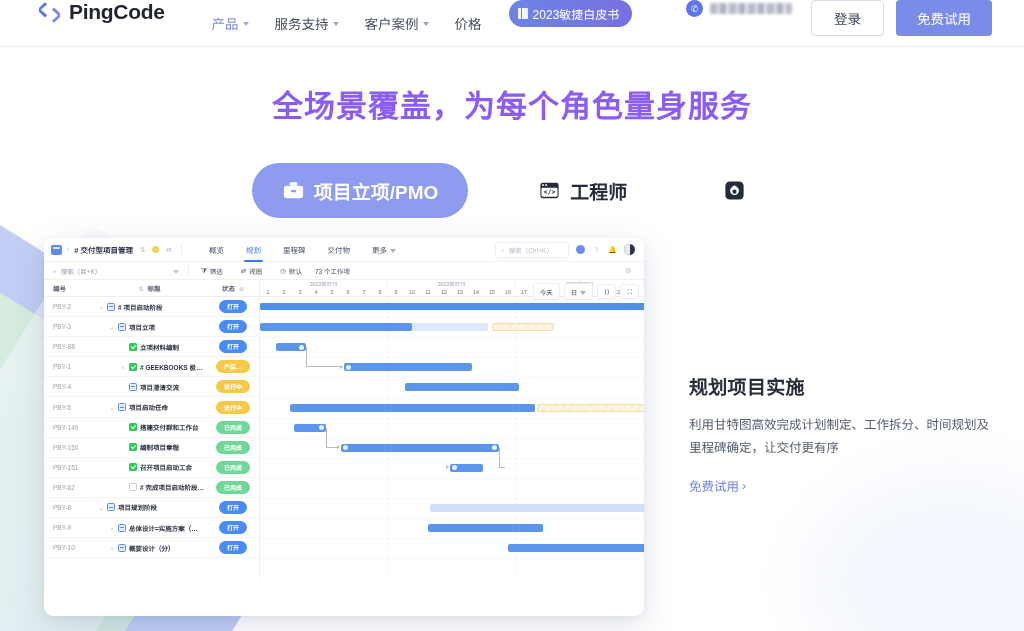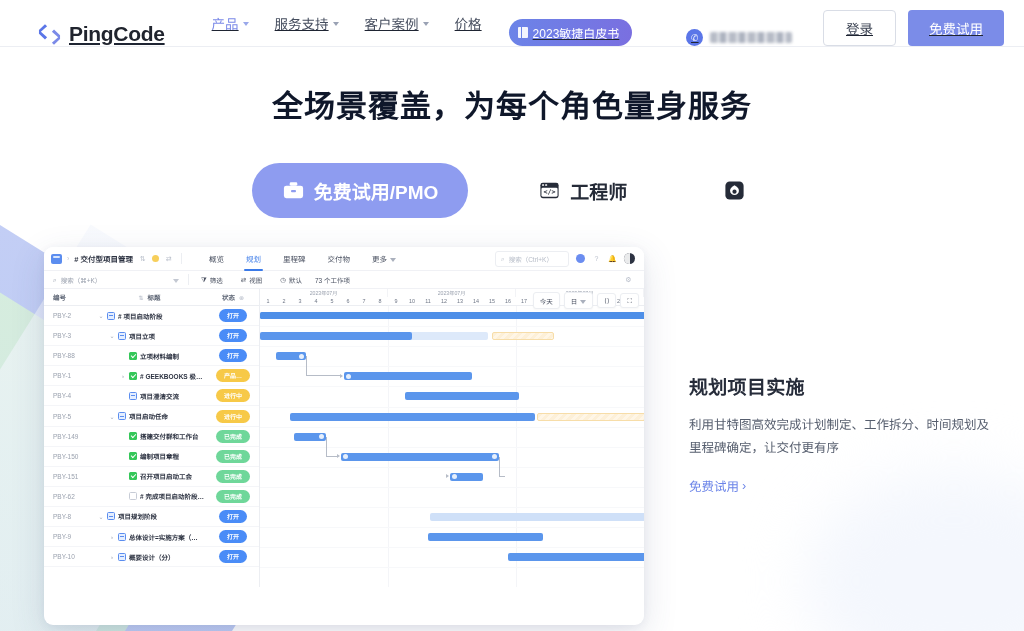--- a/index.html
+++ b/index.html
@@ -12,23 +12,22 @@
     color: #1f2533;
   }
   .page { position: relative; width: 1024px; height: 631px; overflow: hidden; }
 
   
   .topnav {
     position: relative; z-index: 40;
     height: 47px; width: 100%;
     background: #ffffff;
     border-bottom: 1px solid #eceef3;
-    display: flex; align-items: flex-end;
-    padding: 0 20px 0 38px;
-    text-decoration: underline;
+    display: flex; align-items: flex-start;
+    padding: 0 32px 0 38px;
   }
   .brand { display: flex; align-items: center; gap: 8px; margin-right: 34px; }
   .brand-mark { width: 23px; height: 23px; display: block; }
   .brand-name { font-size: 21px; font-weight: 700; letter-spacing: -0.3px; color: #20242e; }
   .nav-items { display: flex; align-items: center; gap: 0; }
   .nav-item {
     display: flex; align-items: center; gap: 4px;
     font-size: 13.5px; color: #454d5e; padding: 0 13px; height: 46px;
     cursor: pointer; white-space: nowrap;
   }
@@ -68,21 +67,21 @@
   .btn-trial {
     border: none; background: #7b8ce8; color: #fff;
     font-size: 13.5px; border-radius: 4px; padding: 8px 21px; cursor: pointer;
     font-family: inherit;
   }
 
   
   .hero { position: relative; z-index: 20; text-align: center; }
   .hero h1 {
     font-size: 31px; font-weight: 700; letter-spacing: 1px;
-    color: #0f172a; margin-top: 34px;
+    color: #8b5cf6; margin-top: 34px;
   }
 
   .tabs {
     margin-top: 37px;
     display: flex; align-items: center; justify-content: center; gap: 0;
   }
   .tab {
     display: flex; align-items: center; gap: 9px;
     font-size: 19px; font-weight: 700; color: #252b38;
     padding: 14px 26px; border-radius: 30px; cursor: pointer;
@@ -111,21 +110,21 @@
   }
   .decor .tint { position: absolute; right: -80px; bottom: -60px; width: 300px; height: 220px;
                  background: #f4f7fd; border-radius: 50%; filter: blur(30px); }
 
   
   .shot {
     position: absolute; left: 44px; top: 238px; width: 600px; height: 378px;
     background: #fff; border-radius: 9px;
     box-shadow: 0 10px 34px rgba(60,75,120,.15), 0 2px 8px rgba(60,75,120,.07);
     overflow: hidden; z-index: 25;
-    font-size: 7px; color: #3e4656; margin-top: 9px;
+    font-size: 7px; color: #3e4656;
   }
   .shot-top {
     height: 24px; display: flex; align-items: center; gap: 5px;
     padding: 0 7px; border-bottom: 1px solid #f0f1f5; background: #fff;
   }
   .crumb-ico { width: 11px; height: 10px; border-radius: 2px; background: #5b8def; flex: none;
                position: relative; }
   .crumb-ico::after { content:""; position:absolute; left:2px; top:2.5px; width:7px; height:2px;
                       background:#d8e6fd; border-radius:1px; }
   .crumb-sep { color: #c3c8d2; font-size: 7px; }
@@ -312,21 +311,21 @@
     <h1>全场景覆盖，为每个角色量身服务</h1>
 
     <div class="tabs">
 
       <div class="tab active">
         <svg class="tab-ico" viewBox="0 0 24 24">
           <rect x="2" y="7" width="20" height="13" rx="2.5" fill="#ffffff"></rect>
           <rect x="8" y="3.5" width="8" height="3.5" rx="1.4" fill="#ffffff"></rect>
           <rect x="9.4" y="11.6" width="5.2" height="2.2" rx="1" fill="#8e9cf0"></rect>
         </svg>
-        <span>免费试用/PMO</span>
+        <span>项目立项/PMO</span>
       </div>
 
       <div class="tab">
         <svg class="tab-ico" viewBox="0 0 24 24">
           <rect x="2.5" y="4" width="19" height="16" rx="2.5" fill="#252b38"></rect>
           <rect x="4.2" y="5.4" width="2.2" height="1.6" rx=".6" fill="#ffffff"></rect>
           <rect x="7.4" y="5.4" width="2.2" height="1.6" rx=".6" fill="#ffffff"></rect>
           <rect x="3.6" y="9" width="16.8" height="9.4" rx="1.4" fill="#ffffff"></rect>
           <text x="12" y="15.9" font-size="7" text-anchor="middle" fill="#252b38" font-family="DejaVu Sans Mono, monospace">&lt;/&gt;</text>
         </svg>

